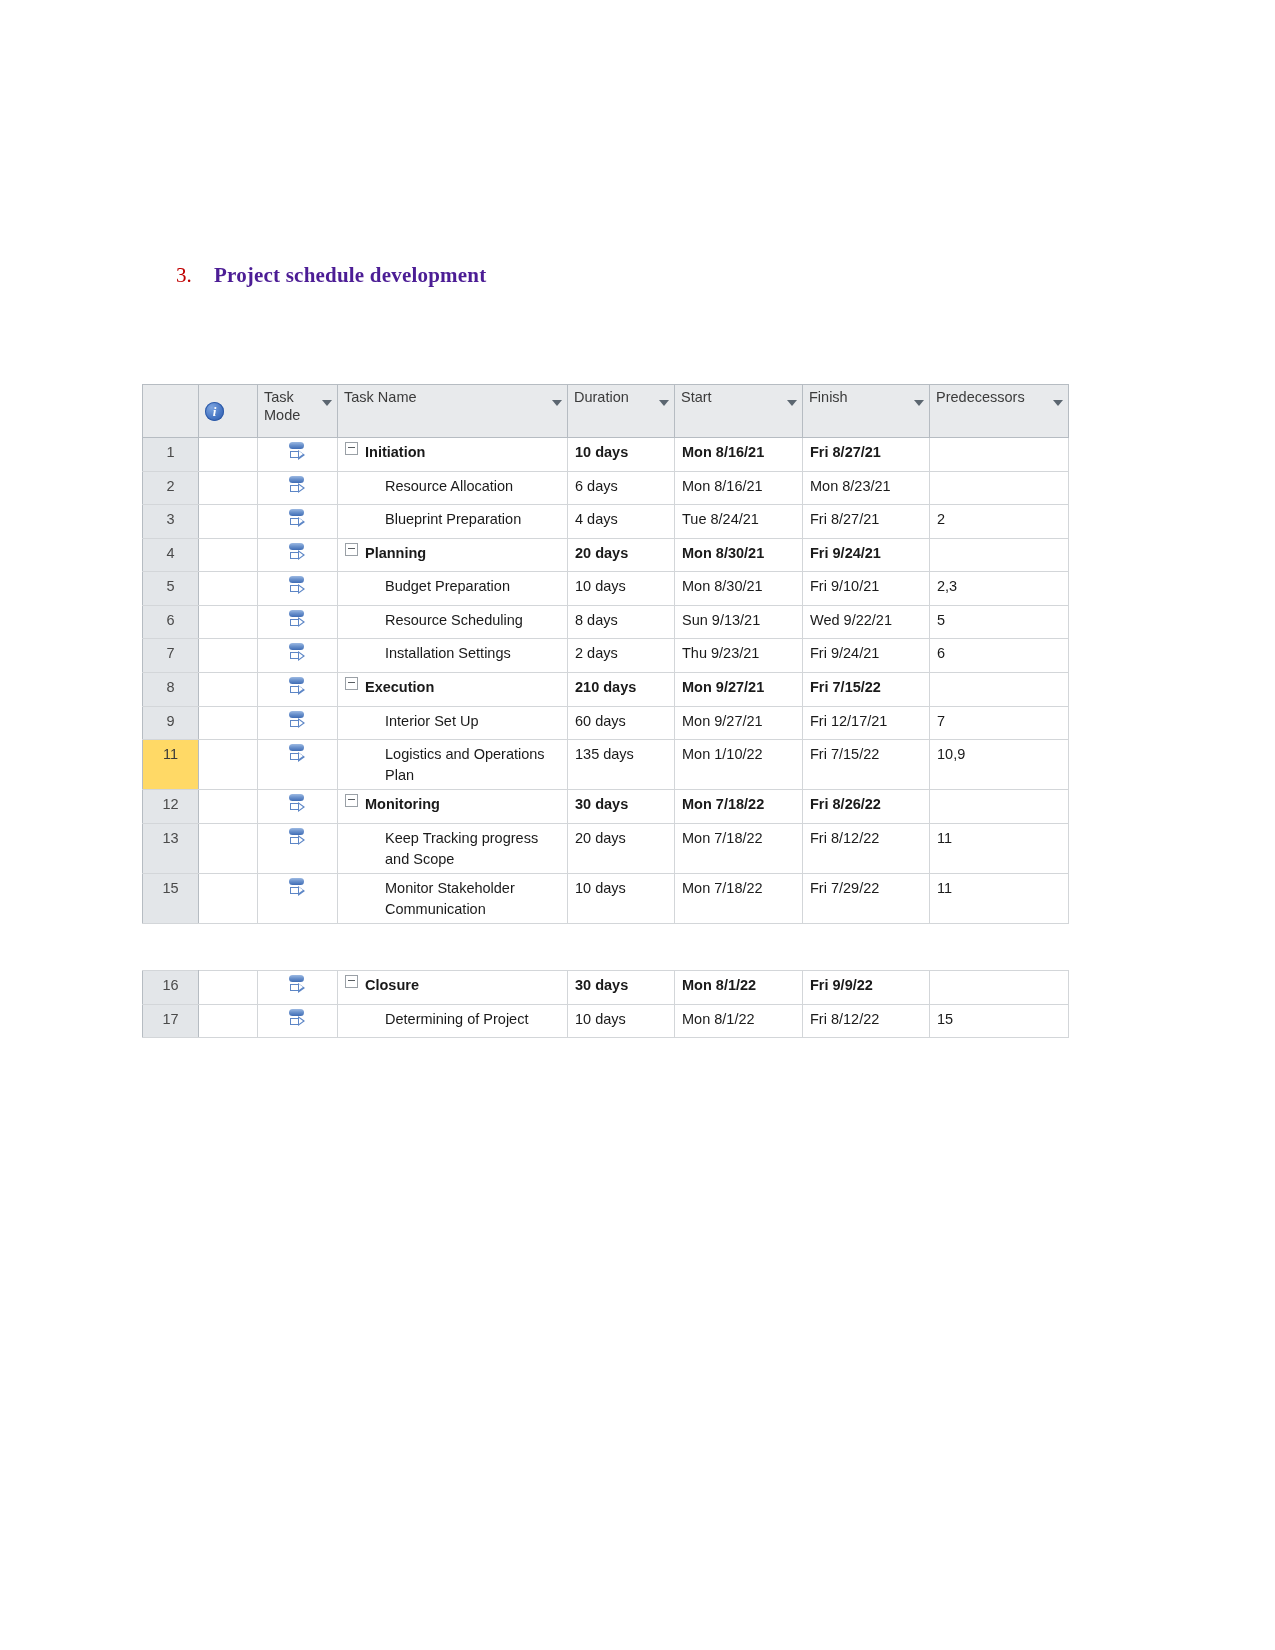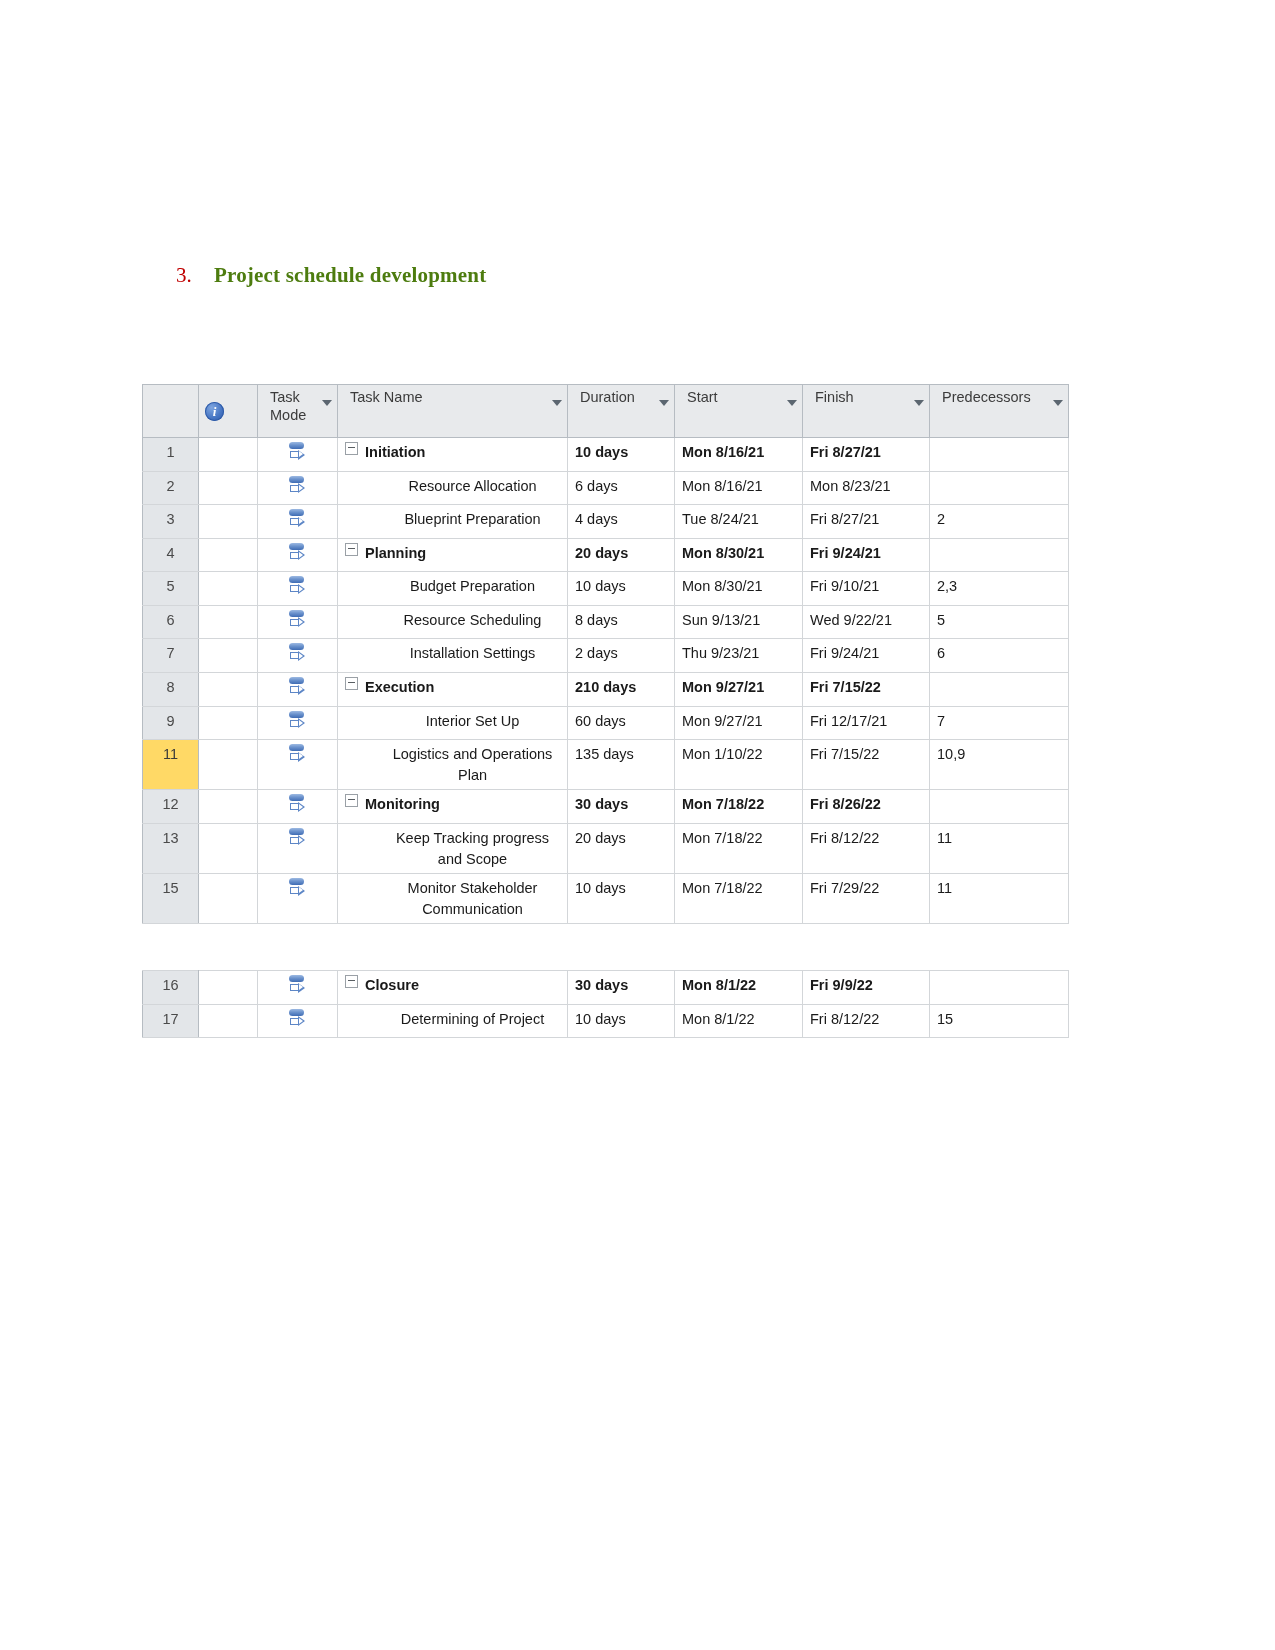--- a/index.html
+++ b/index.html
@@ -27,21 +27,21 @@
     font-family: "Liberation Serif", serif;
     font-size: 21px;
     color: #c00000;
     width: 38px;
     flex: 0 0 38px;
   }
   .heading-text {
     font-family: "Liberation Serif", serif;
     font-size: 21px;
     font-weight: bold;
-    color: #4d7c0f;
+    color: #4c1d95;
     letter-spacing: 0.2px;
   }
 
   
   .project-table {
     position: absolute;
     left: 142px;
     top: 384px;
     width: 926px;
     border-collapse: collapse;
@@ -67,21 +67,21 @@
     padding: 3px 6px;
     vertical-align: top;
     text-align: left;
     font-weight: normal;
     font-size: 14.5px;
     color: #3b3b3b;
     position: relative;
     line-height: 1.25;
   }
   .hdr th.th-rownum { border-right: 1px solid #b6bcc2; }
-  .hdr th .th-label { display: block; padding-right: 18px; margin-left: 6px; }
+  .hdr th .th-label { display: block; padding-right: 18px; }
   .filter-arrow {
     position: absolute;
     right: 5px;
     top: 15px;
     width: 0; height: 0;
     border-left: 5.5px solid transparent;
     border-right: 5.5px solid transparent;
     border-top: 6px solid #5b6670;
   }
   .info-head {
@@ -117,21 +117,21 @@
     text-align: center;
     color: #4a4a4a;
     border-right: 1px solid #b6bcc2 !important;
     border-left: 1px solid #b6bcc2 !important;
     vertical-align: top;
   }
   .td-rownum.hl { background: #ffd966; color: #3a3a3a; }
   .td-info { background: #ffffff; }
   .td-mode { text-align: center; padding-top: 5px; }
   .td-name { white-space: normal; }
-  .td-name .indent { padding-left: 40px; display:block;text-align:center; }
+  .td-name .indent { padding-left: 40px; display:block; }
   .td-name.summary { font-weight: bold; }
   .td-dur, .td-start, .td-finish { white-space: nowrap; }
   .summary-cell { font-weight: bold; }
 
   
   .collapse-box {
     display: inline-block;
     width: 11px; height: 11px;
     border: 1px solid #9aa0a6;
     background: #ffffff;

